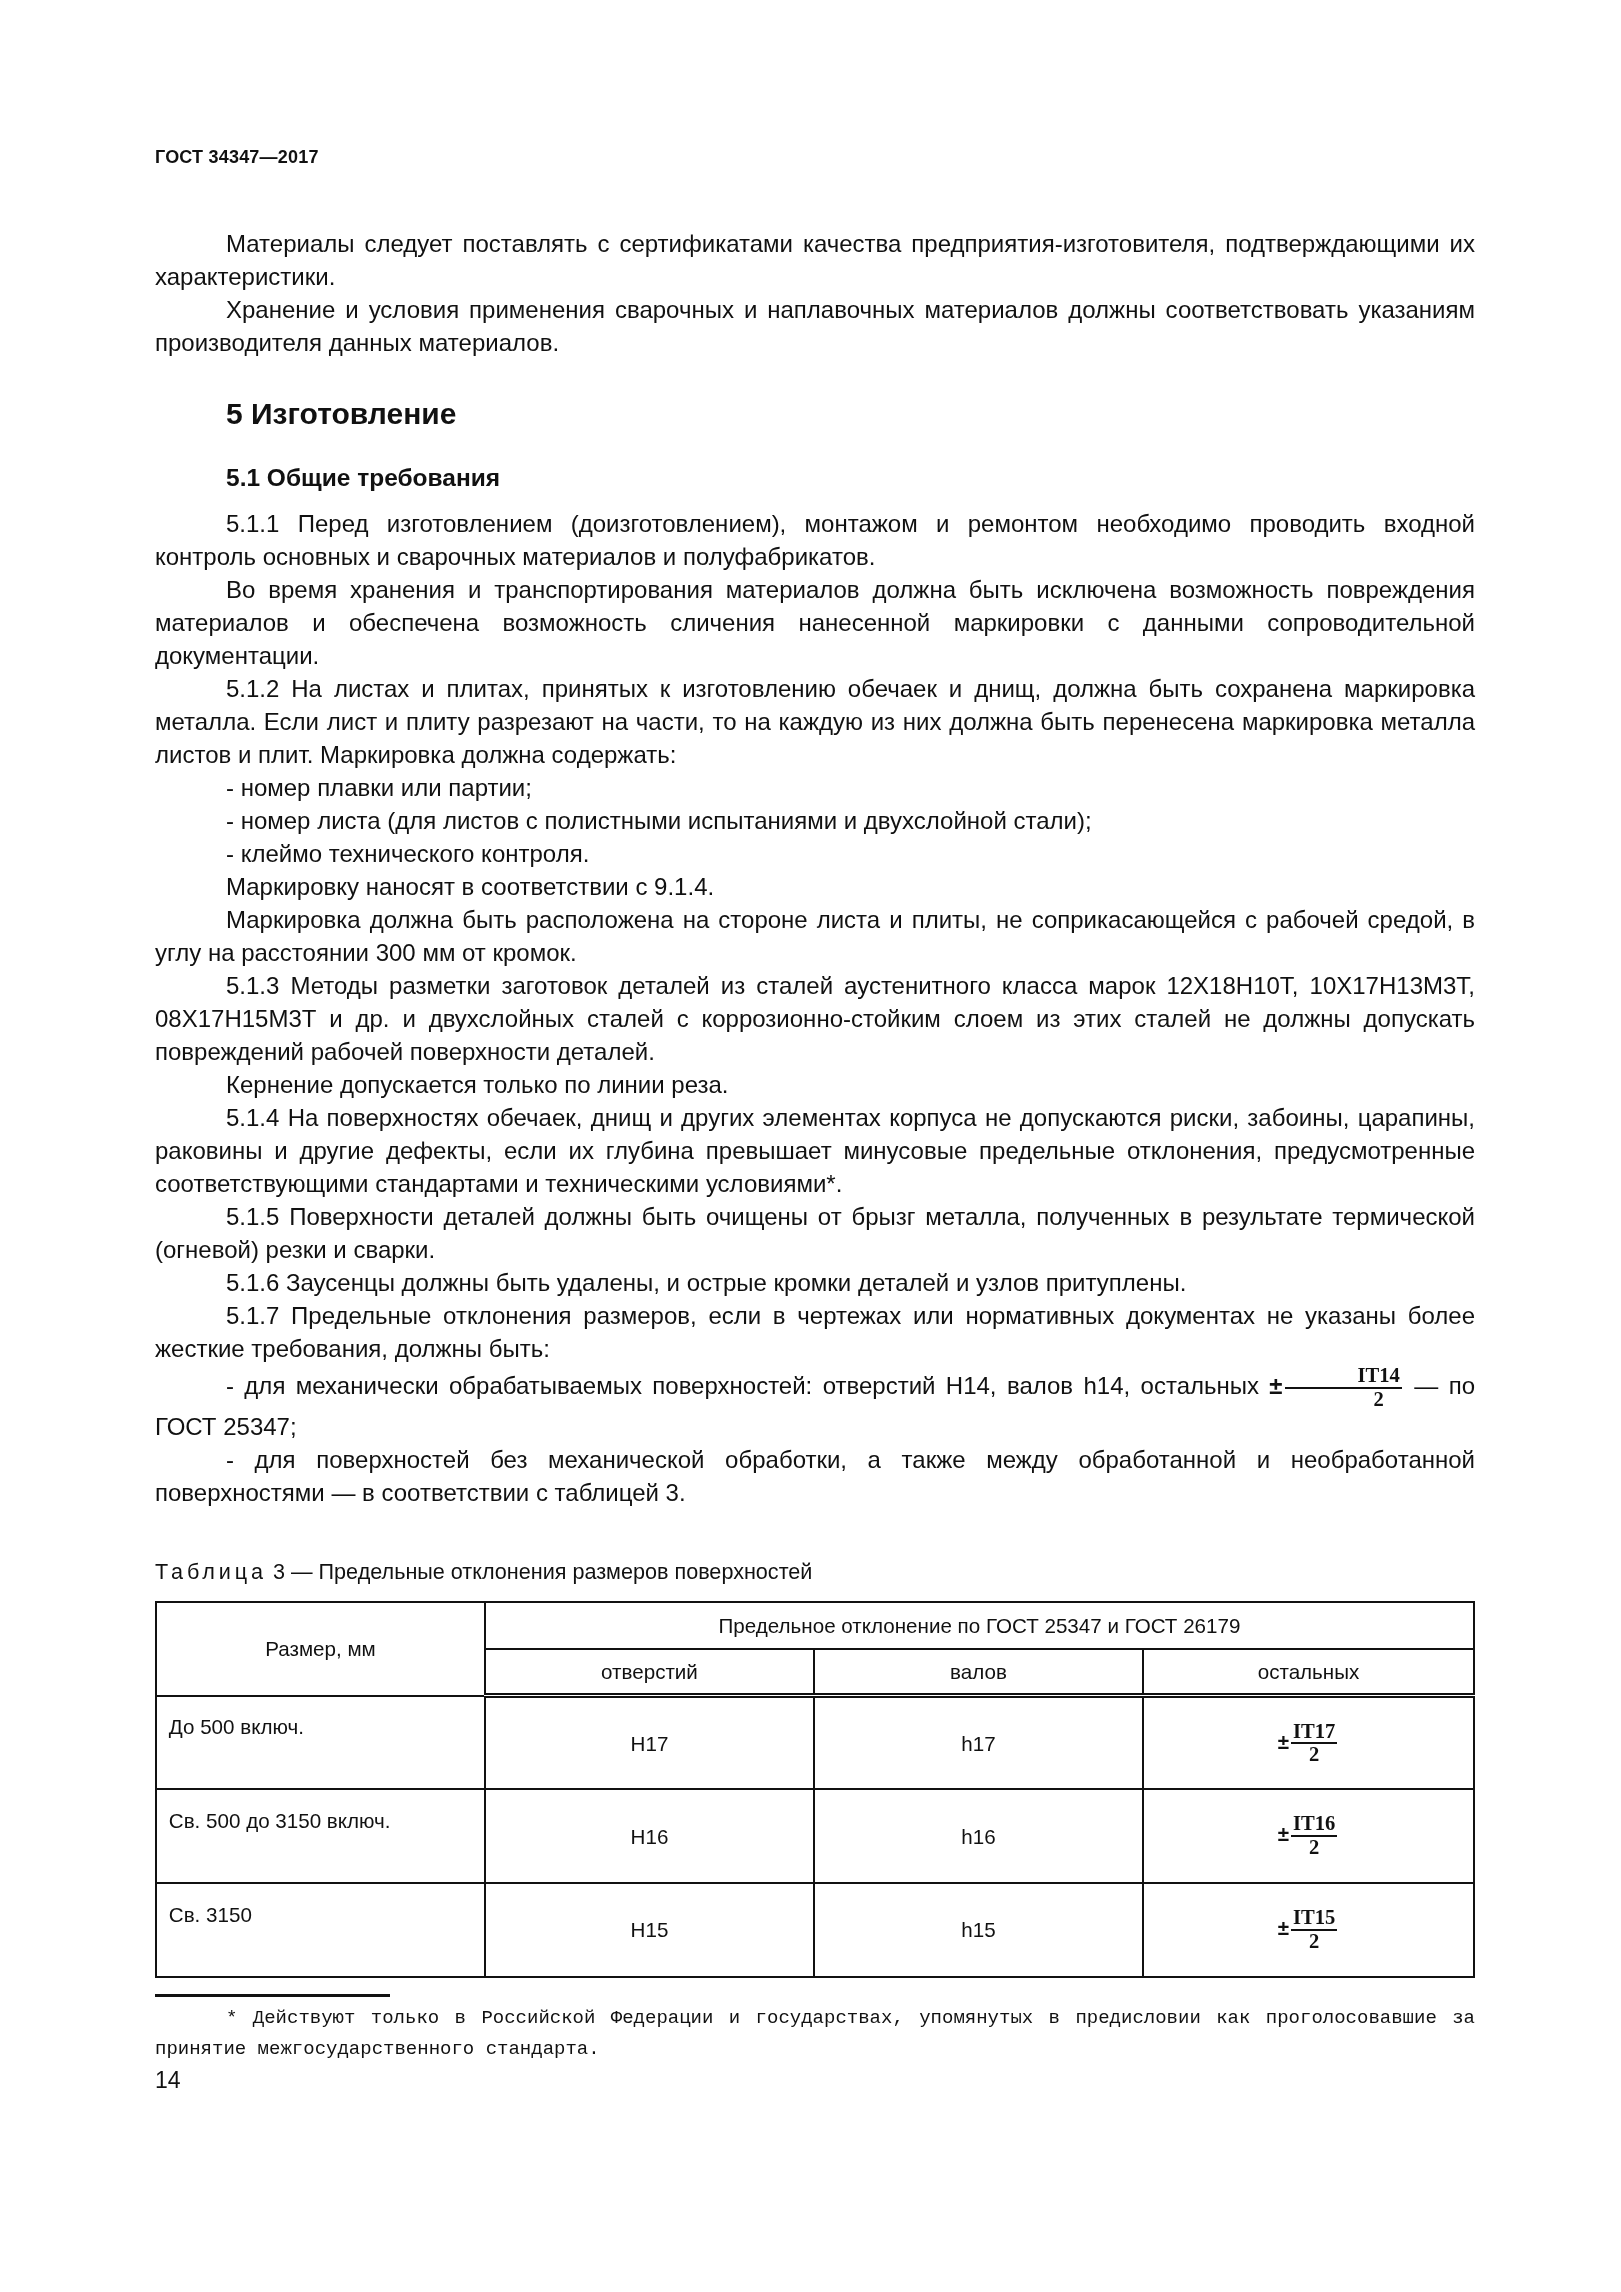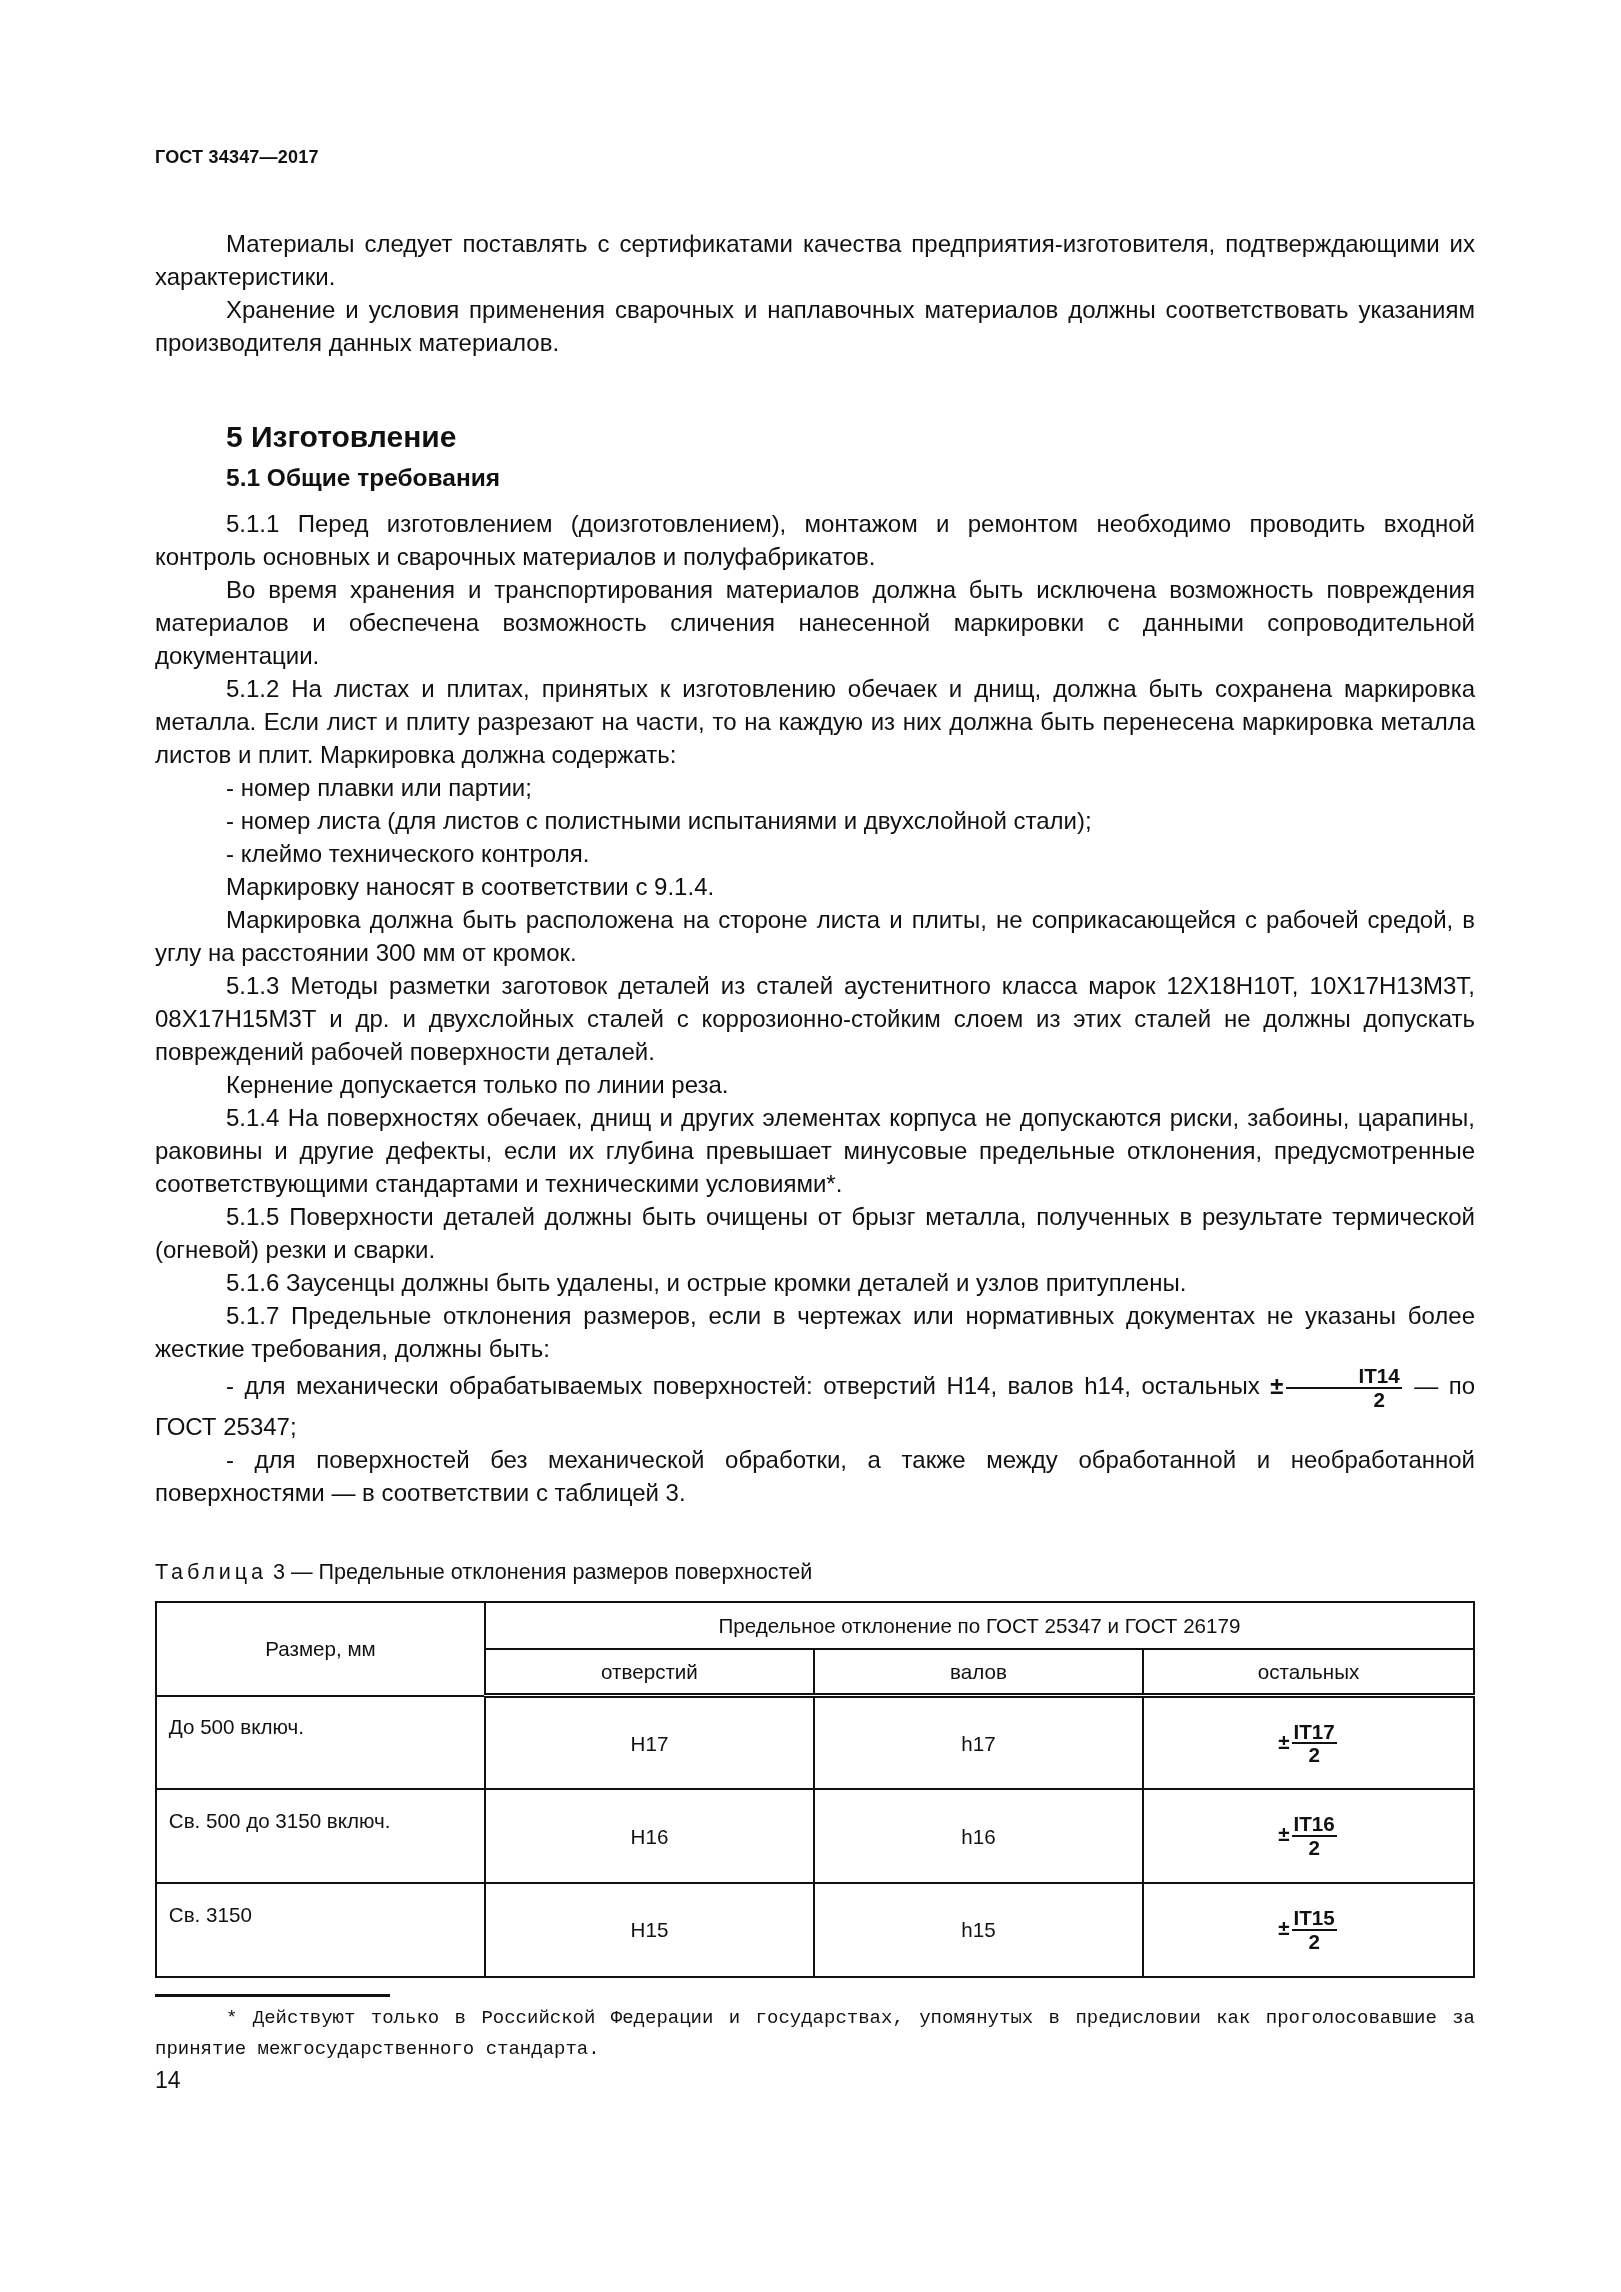--- a/index.html
+++ b/index.html
@@ -4,21 +4,21 @@
 <style>
   html,body{margin:0;padding:0;background:#fff;}
   body{width:1621px;height:2293px;position:relative;overflow:hidden;
        font-family:"Liberation Sans",sans-serif;color:#111;}
   .page{position:absolute;left:155px;top:0;width:1320px;}
   .hdr{position:absolute;top:147px;left:0;font-weight:bold;font-size:18px;letter-spacing:0.2px;}
   .body{position:absolute;left:0;width:1320px;font-size:24px;line-height:33px;}
   p{margin:0;text-align:justify;text-indent:71px;}
   .h1{font-weight:bold;font-size:30px;margin-left:71px;}
   .h2{font-weight:bold;font-size:24.5px;margin-left:71px;}
-  .frac{display:inline-block;vertical-align:middle;text-align:center;font-weight:bold;font-size:20.6px;line-height:21.6px;margin:0 2px;}
+  .frac{display:inline-block;vertical-align:middle;text-align:center;font-weight:bold;font-size:20.6px;line-height:21.6px;margin:0 2px;font-family:Liberation Serif, serif;}
   .frac .num{display:block;border-bottom:2.9px solid #111;padding:0 2px;}
   .frac .den{display:block;}
   .pm{font-weight:bold;}
   .caption{font-size:21.6px;}
   .caption .sp{letter-spacing:3.9px;}
   table{border-collapse:collapse;width:1320px;font-size:20.6px;}
   td{border:2px solid #111;text-align:center;vertical-align:middle;}
   td.left{text-align:left;vertical-align:top;padding:13.7px 9.8px 0 11.8px;}
   tr.h1r td{height:43px;}
   tr.h2r td{height:41px;border-bottom:5.9px double #111;}
@@ -30,21 +30,21 @@
 <body>
 
 <div class="page">
   <div class="hdr">ГОСТ 34347—2017</div>
 
   <div class="body" style="top:227px;">
     <p>Материалы следует поставлять с сертификатами качества предприятия-изготовителя, подтверждающими их характеристики.</p>
     <p>Хранение и условия применения сварочных и наплавочных материалов должны соответствовать указаниям производителя данных материалов.</p>
   </div>
 
-  <div class="body h1" style="top:420px;width:auto;">5 Изготовление</div>
+  <div class="body h1" style="top:397px;width:auto;">5 Изготовление</div>
   <div class="body h2" style="top:461px;width:auto;">5.1 Общие требования</div>
 
   <div class="body" style="top:507px;">
     <p>5.1.1 Перед изготовлением (доизготовлением), монтажом и ремонтом необходимо проводить входной контроль основных и сварочных материалов и полуфабрикатов.</p>
     <p>Во время хранения и транспортирования материалов должна быть исключена возможность повреждения материалов и обеспечена возможность сличения нанесенной маркировки с данными сопроводительной документации.</p>
     <p>5.1.2 На листах и плитах, принятых к изготовлению обечаек и днищ, должна быть сохранена маркировка металла. Если лист и плиту разрезают на части, то на каждую из них должна быть перенесена маркировка металла листов и плит. Маркировка должна содержать:</p>
     <p>- номер плавки или партии;</p>
     <p>- номер листа (для листов с полистными испытаниями и двухслойной стали);</p>
     <p>- клеймо технического контроля.</p>
     <p>Маркировку наносят в соответствии с 9.1.4.</p>

